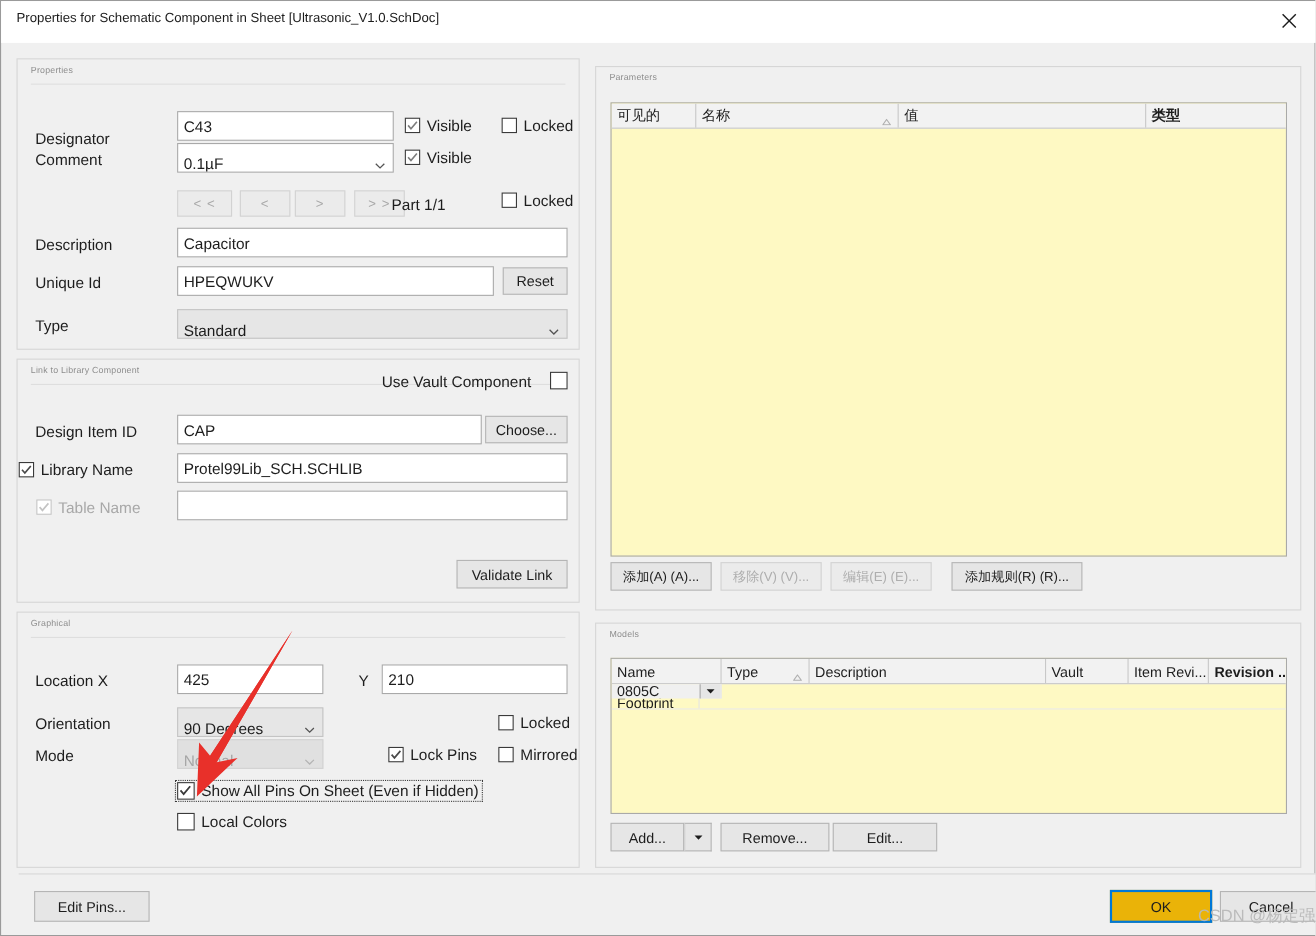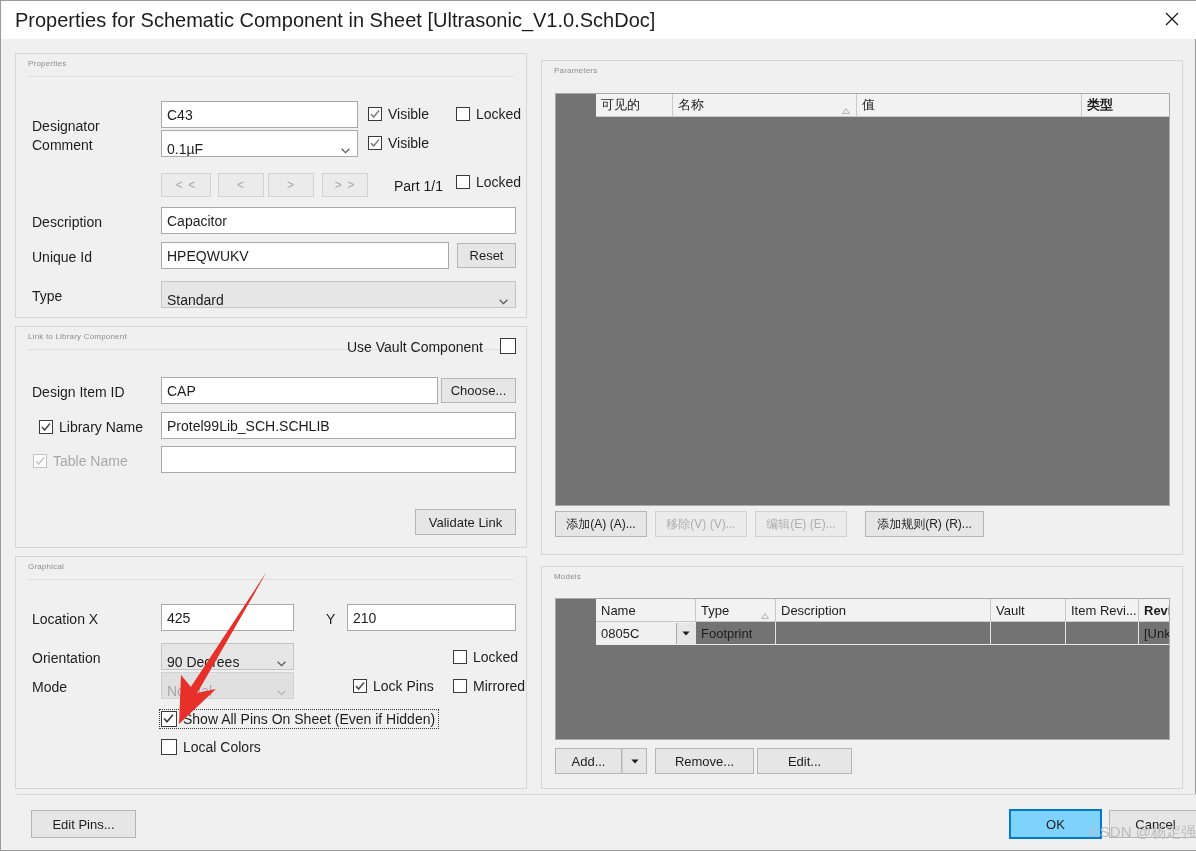--- a/index.html
+++ b/index.html
@@ -16,21 +16,21 @@
     background: #f0f0f0;
     border: 1px solid #9a9a9a;
   }
   
   .titlebar {
     position: absolute; left: 0; top: 0; width: 1196px; height: 38px;
     background: #ffffff;
   }
   .titlebar .title {
     position: absolute; left: 14px; top: 8px;
-    font-size: 20px; color: #1c1c1c; white-space: nowrap;
+    font-size: 12px; color: #1c1c1c; white-space: nowrap;
   }
   .close-btn {
     position: absolute; right: 2px; top: 0; width: 46px; height: 36px;
     display: flex; align-items: center; justify-content: center;
     cursor: pointer;
   }
   .close-btn svg { display:block; }
 
   
   .group {
@@ -92,53 +92,52 @@
   .cb .box svg { position:absolute; left:1px; top:1px; }
   .cb.dim { color:#a8a8a8; cursor:default; }
   .cb.dim .box { border-color:#c3c3c3; }
   .cb.dotted-focus {
     outline: 1px dotted #3a3a3a; outline-offset: 1px;
     padding-right: 2px;
   }
 
   
   .tablewrap {
-    position: absolute; background:#737373; border:1px solid #a9a9a9;
+    position: absolute; background:#fef9c3; border:1px solid #a9a9a9;
     overflow: hidden;
-    padding-left: 40px;
   }
   .thead { display:flex; height:23px; background:#f2f2f2; border-bottom:1px solid #c8c8c8; }
   .th {
     font-size: 13px; color:#1d1d1d; display:flex; align-items:center;
     padding: 0 5px; border-right:1px solid #c8c8c8; position:relative;
     white-space:nowrap; overflow:hidden; cursor: pointer;
   }
   .th .sort { position:absolute; right:6px; top:50%; margin-top:-3px; }
-  .trow { display:flex; height:23px; border-bottom:1px solid #eaeaea; }
+  .trow { display:flex; height:23px; border-bottom:1px solid #eaeaea;flex-direction:column; }
   .td {
     font-size: 13px; color:#1d1d1d; display:flex; align-items:center;
     padding: 0 5px; border-right:1px solid #e4e4e4;
     white-space:nowrap; overflow:hidden;
   }
   .td.cellcombo {
     background:#f0f0f0; padding:0; position:relative;
   }
   .td.cellcombo .cval { padding-left:5px; flex:1; display:flex; align-items:center; }
   .td.cellcombo .cbtn {
     width:19px; height:21px; background:#e6e6e6; border-left:1px solid #a9a9a9;
     display:flex; align-items:center; justify-content:center; cursor:pointer;
   }
 
   
   .bottombar {
     position:absolute; left:0; bottom:0; width:1196px; height:56px;
     background:#f0f0f0; border-top:1px solid #d8d8d8;margin-left:16px;
   }
   .btn.primary {
-    background:#7dd3fc; border:2px solid #0078d7;
+    background:#eab308; border:2px solid #0078d7;
   }
 
   
   .arrow { position:absolute; left:0; top:0; width:1196px; height:851px; pointer-events:none; }
 
   
   .watermark {
     position:absolute; font-size:15px; color:#b9b9b9;
     white-space:nowrap; opacity:.95; pointer-events:none;
   }
@@ -191,21 +190,21 @@
             <path d="M1,5 L3.6,8 L9,1.6" stroke="#7d7d7d" stroke-width="1.5" fill="none"></path>
           </svg>
       </span>
       <span>Visible</span>
     </label>
 
     <div class="btn nav disabled" style="left:145px; top:119px; width:50px; height:24px;">&lt; &lt;</div>
     <div class="btn nav disabled" style="left:202px; top:119px; width:46px; height:24px;">&lt;</div>
     <div class="btn nav disabled" style="left:252px; top:119px; width:46px; height:24px;">&gt;</div>
     <div class="btn nav disabled" style="left:306px; top:119px; width:46px; height:24px;">&gt; &gt;</div>
-    <div class="lbl" style="left:378px; top:124px;text-align:center;">Part 1/1</div>
+    <div class="lbl" style="left:340px; top:124px;text-align:center;">Part 1/1</div>
     <label class="cb" style="left:440px; top:120px;">
       <span class="box"></span>
       <span>Locked</span>
     </label>
 
     <div class="lbl" style="left:16px; top:160px;">Description</div>
     <div class="txtbox" style="left:145px; top:153px; width:355px; height:27px;">Capacitor</div>
 
     <div class="lbl" style="left:16px; top:195px;">Unique Id</div>
     <div class="txtbox" style="left:145px; top:188px; width:288px; height:27px;">HPEQWUKV</div>
@@ -228,21 +227,21 @@
 
     <div class="lbl" style="left:331px; top:12px;">Use Vault Component</div>
     <label class="cb" style="left:484px; top:11px;">
       <span class="box" style="width:16px;height:16px;"></span>
     </label>
 
     <div class="lbl" style="left:16px; top:57px;">Design Item ID</div>
     <div class="txtbox" style="left:145px; top:50px; width:277px; height:27px;">CAP</div>
     <div class="btn" style="left:425px; top:51px; width:75px; height:25px;">Choose...</div>
 
-    <label class="cb" style="left:23px; top:92px;">
+    <label class="cb" style="left:1px; top:92px;">
       <span class="box">
         <svg width="10" height="10" viewBox="0 0 10 10">
             <path d="M1,5 L3.6,8 L9,1.6" stroke="#4a4a4a" stroke-width="1.5" fill="none"></path>
           </svg>
       </span>
       <span>Library Name</span>
     </label>
     <div class="txtbox" style="left:145px; top:85px; width:355px; height:27px;">Protel99Lib_SCH.SCHLIB</div>
 
     <label class="cb dim" style="left:17px; top:126px;">

